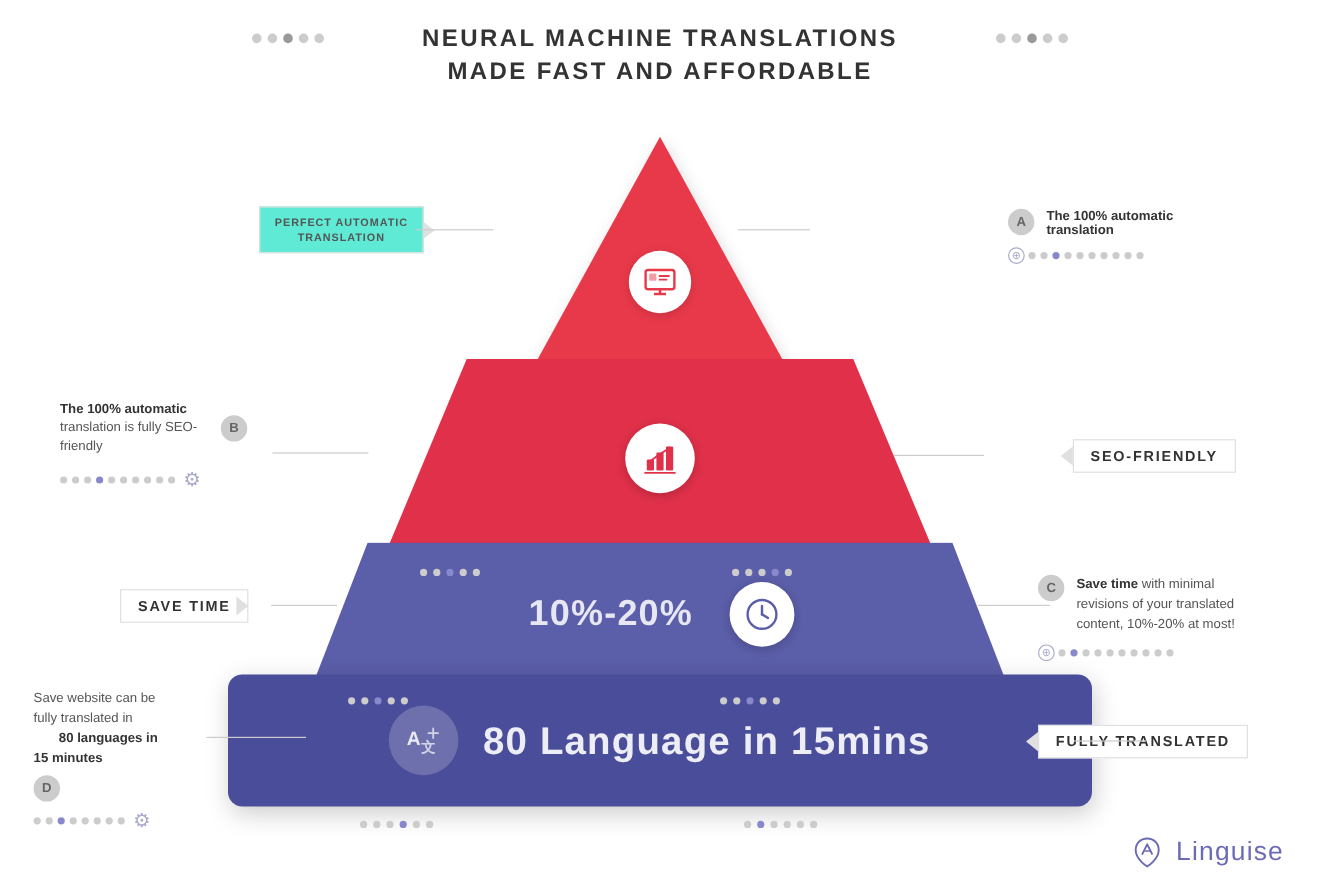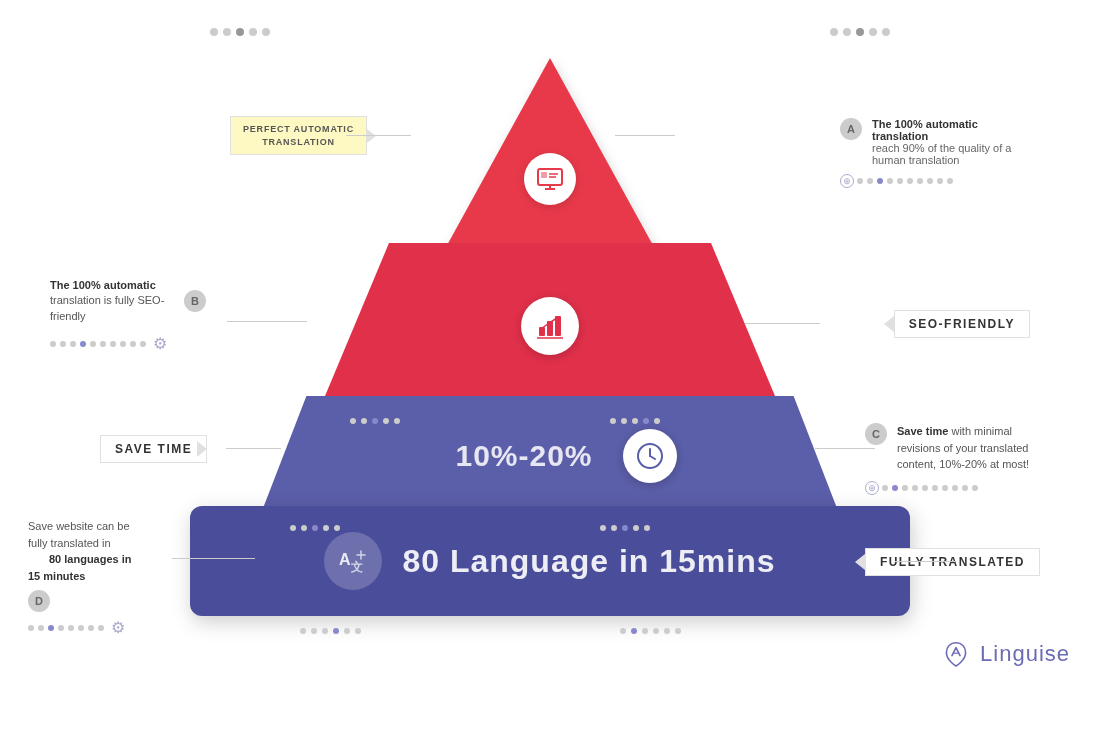--- a/index.html
+++ b/index.html
@@ -152,21 +152,21 @@
       width: 580px;
       height: 120px;
       background: #5b5ea8;
       clip-path: polygon(8% 0%, 92% 0%, 100% 100%, 0% 100%);
       position: absolute;
       filter: drop-shadow(2px 4px 8px rgba(0,0,0,0.15));
     }
     .tier3-content {
       position: absolute;
       top: 0;
-      left: 16px;
+      left: 1px;
       width: 100%;
       height: 100%;
       display: flex;
       align-items: center;
       justify-content: center;
       gap: 30px;
       z-index: 5;
     }
     .tier3-icon {
       width: 54px;
@@ -322,22 +322,22 @@
     }
     .linguise-icon {
       width: 32px;
       height: 32px;
     }
 
     
     .perfect-label {
       position: absolute;
       top: 88px;
-      left: 230px;
-      background: #fef9c3;
+      left: 216px;
+      background: #5eead4;
       border: 1.5px solid #e0e0e0;
       padding: 6px 12px;
       font-size: 9px;
       font-weight: 700;
       letter-spacing: 1px;
       color: #555;
       text-align: center;
       line-height: 1.4;
     }
     .perfect-label::after {
@@ -361,20 +361,24 @@
     <div class="dot active"></div>
     <div class="dot"></div>
     <div class="dot"></div>
   </div>
   <div class="title-dots-right">
     <div class="dot"></div>
     <div class="dot"></div>
     <div class="dot active"></div>
     <div class="dot"></div>
     <div class="dot"></div>
+  </div>
+  <div class="main-title">
+    <span>NEURAL MACHINE TRANSLATIONS</span><br>
+    <span>MADE FAST AND AFFORDABLE</span>
   </div>
 </div>
 
 <div class="pyramid-container">
 
   <div style="position:absolute;top:535px;left:50%;transform:translateX(-50%);width:700px;height:50px;background:rgba(150,150,180,0.12);border-radius:0 0 8px 8px;z-index:0;"></div>
 
   <div style="position:absolute;top:478px;left:50%;transform:translateX(-50%);width:560px;height:40px;background:rgba(150,150,180,0.1);clip-path:polygon(5% 0,95% 0,100% 100%,0% 100%);z-index:0;"></div>
 
   <div class="tier1-wrap">
@@ -397,21 +401,20 @@
 TRANSLATION</span>
   </div>
 
   <div style="position:absolute;top:107px;left:346px;width:65px;height:1px;background:#cccccc;z-index:10;"></div>
 
   <div style="position:absolute;top:90px;right:85px;width:175px;">
     <div style="display:flex;align-items:flex-start;gap:6px;">
       <div class="circle-badge">A</div>
       <div>
         <div style="font-size:11px;font-weight:700;color:#333;">The 100% automatic translation</div>
-        <div style="font-size:11px;color:#666;">reach 90% of the quality of a human translation</div>
       </div>
     </div>
     <div style="margin-top:8px;display:flex;align-items:center;gap:3px;">
       <div style="width:14px;height:14px;border-radius:50%;border:1.5px solid #aaaacc;display:flex;align-items:center;justify-content:center;font-size:9px;color:#aaaacc;">⊕</div>
       <div class="dot-row">
         <div class="dot-small"></div>
         <div class="dot-small"></div>
         <div class="dot-small filled"></div>
         <div class="dot-small"></div>
         <div class="dot-small"></div>

